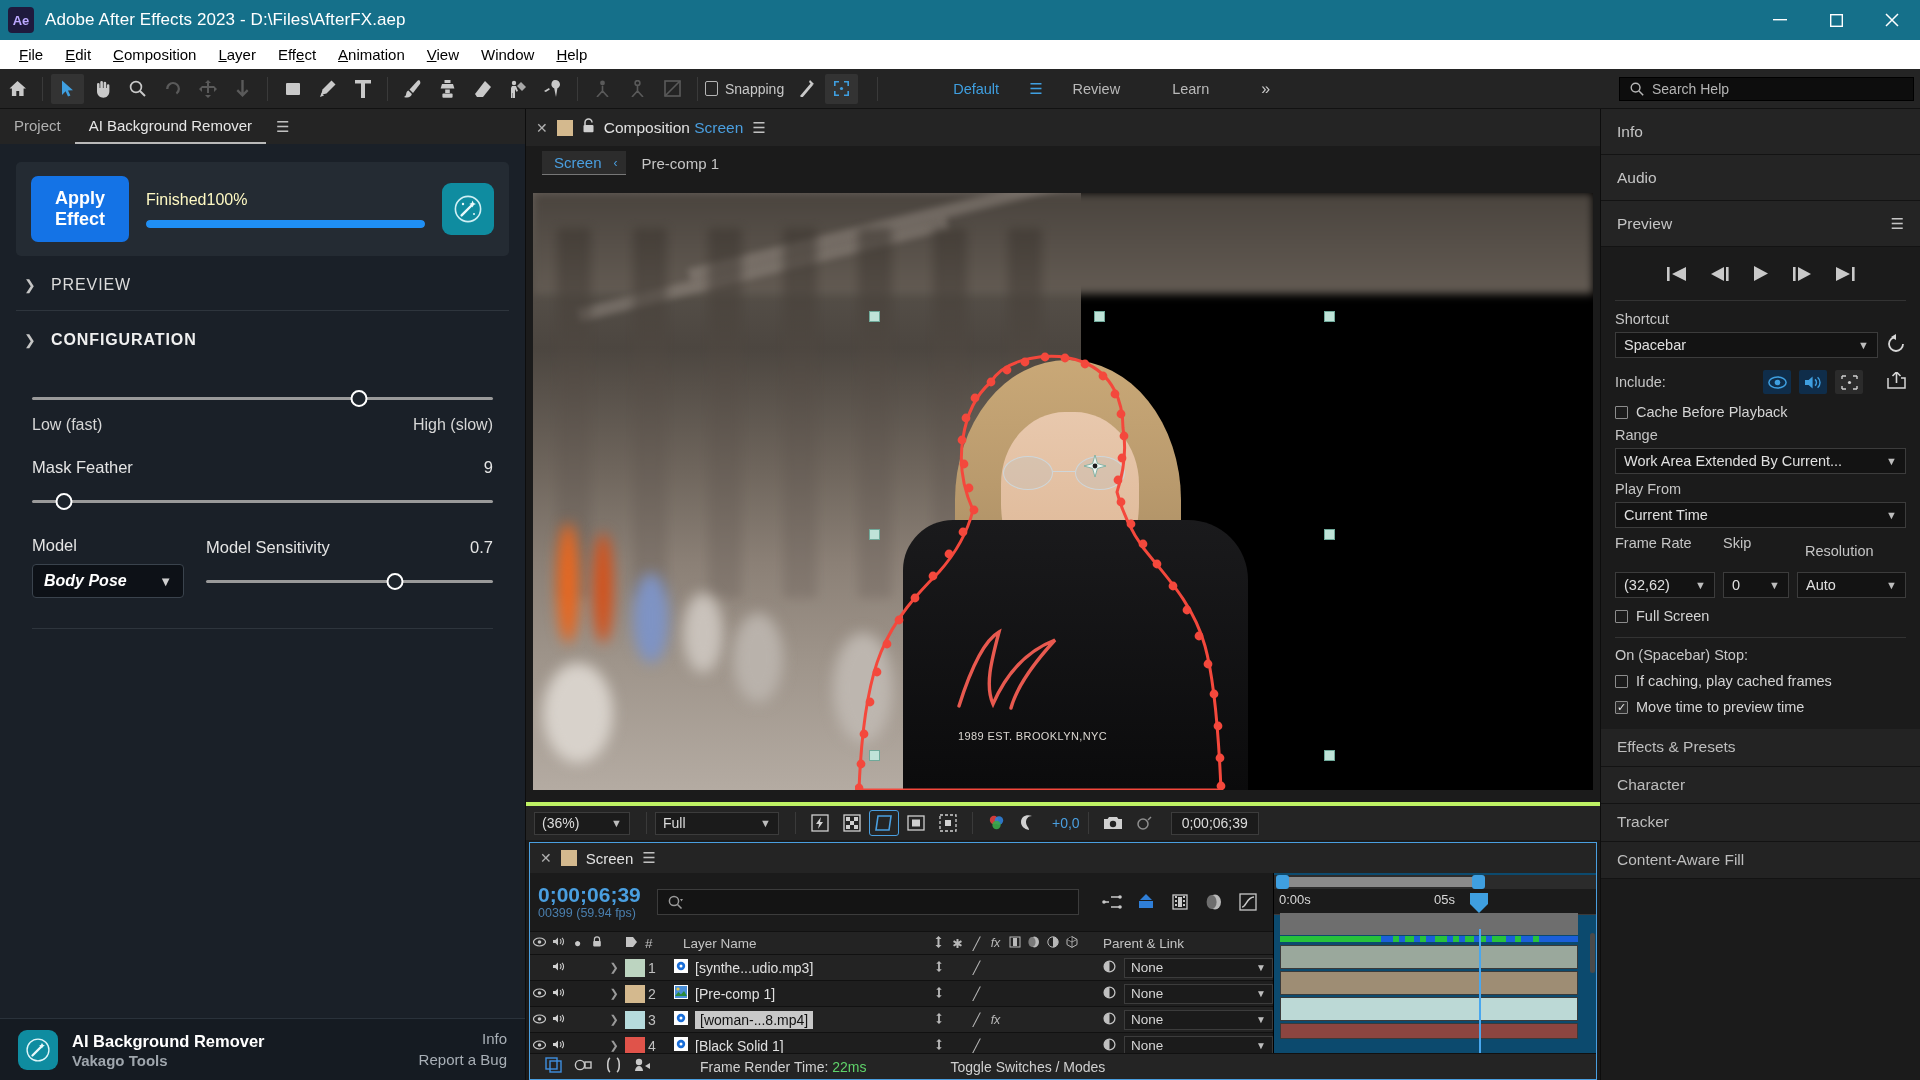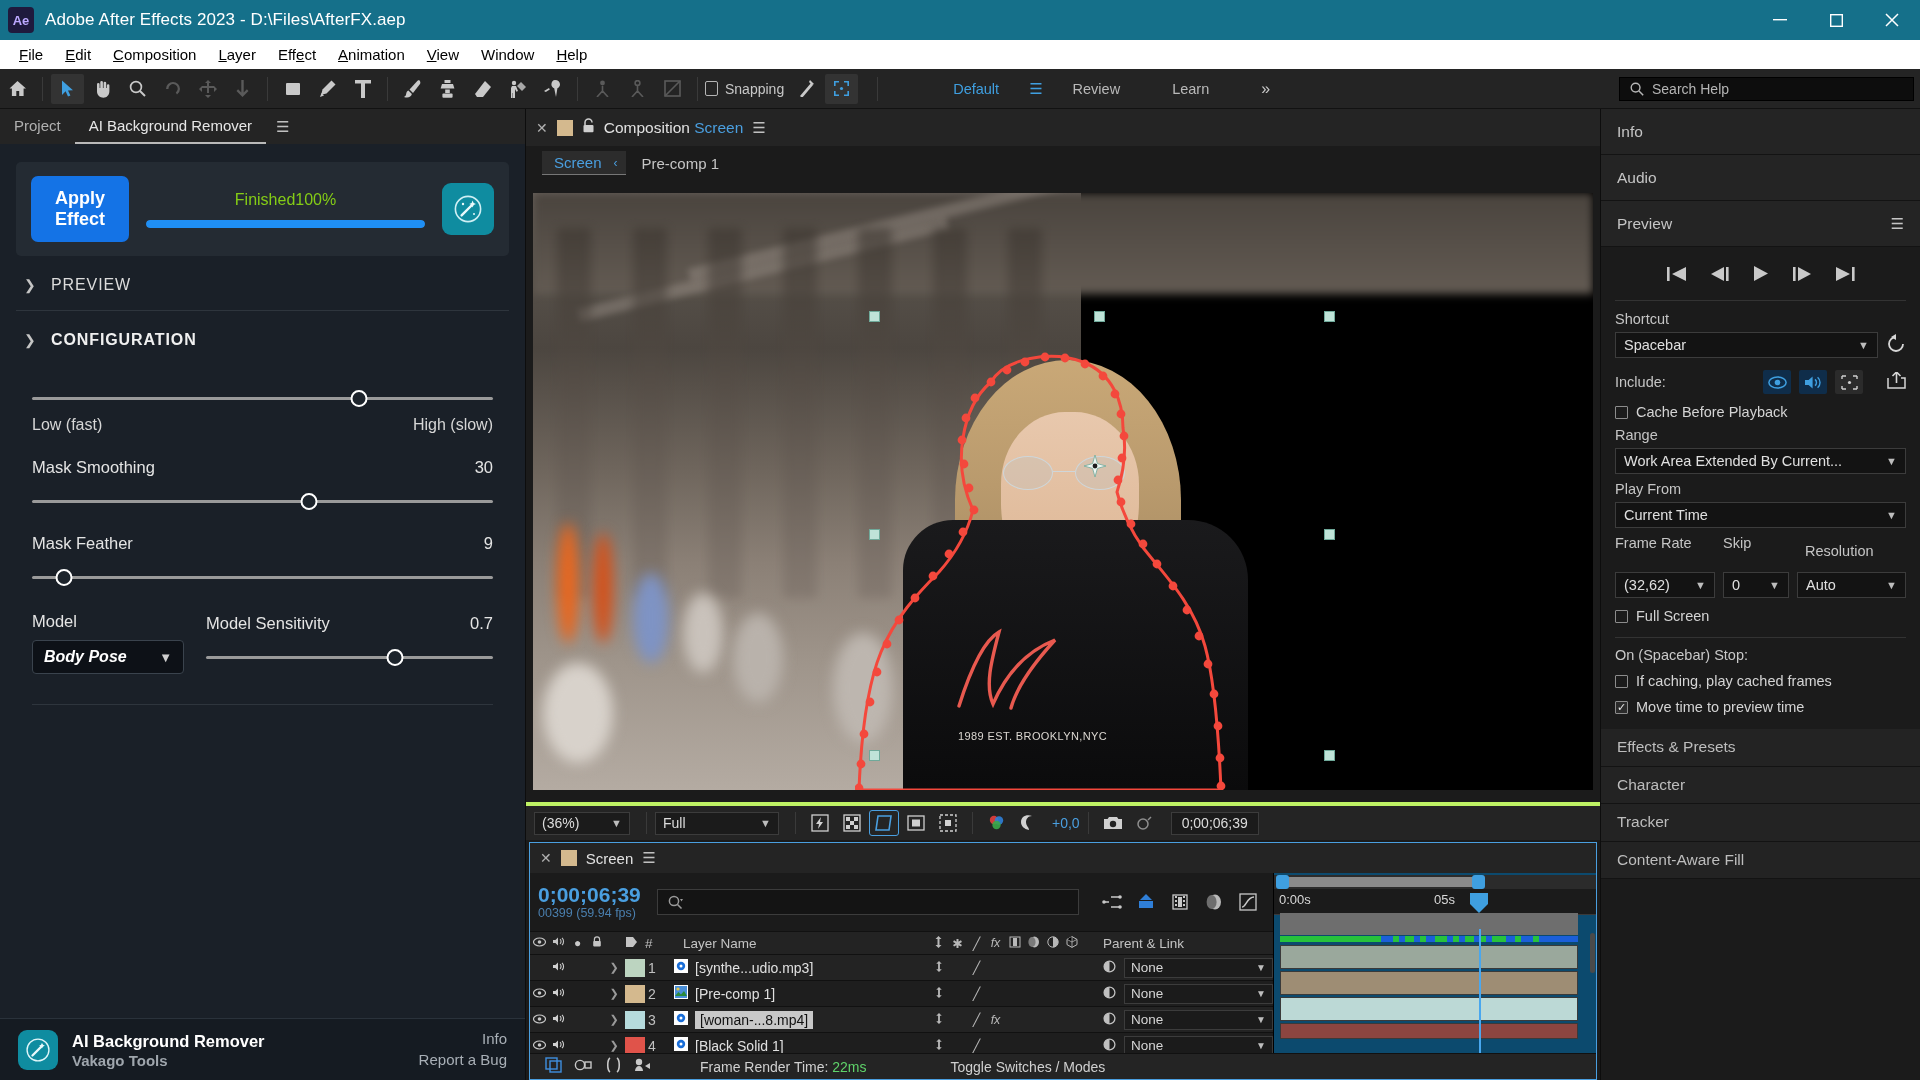--- a/index.html
+++ b/index.html
@@ -52,21 +52,21 @@
   .ptab { font-size:15px; color:#b0b0b0; padding:0 14px; height:35px; line-height:33px; }
   .ptab.sel { color:#e6e6e6; border-bottom:2px solid #b9b9b9; }
   .ptab-menu { color:#c0c0c0; font-size:15px; margin-left:10px; line-height:35px; }
   .ext-body { flex:1; padding:18px 16px 0 16px; overflow:hidden; position:relative; }
   .apply-card { background:#242b33; border-radius:5px; padding:14px 15px; display:flex;
     align-items:center; gap:17px; }
   .apply-btn { width:98px; height:66px; background:#1473e6; border-radius:7px; color:#fff;
     font-size:18px; font-weight:bold; display:flex; flex-direction:column; align-items:center;
     justify-content:center; line-height:1.18; }
   .prog-wrap { flex:1; }
-  .prog-top { display:flex; justify-content:center; color:#84cc16; font-size:16px; margin-bottom:11px; }
+  .prog-top { display:flex; justify-content:flex-start; color:#fef9c3; font-size:16px; margin-bottom:11px; }
   .prog-track { height:8px; background:#3b444e; border-radius:4px; overflow:hidden; }
   .prog-fill { height:100%; background:#1f8ff5; border-radius:4px; }
   .badge-ico { width:52px; height:52px; border-radius:9px; background:#0f8ca0;
     display:flex; align-items:center; justify-content:center; }
   .sect-row { display:flex; align-items:center; gap:15px; padding:20px 8px 14px 8px; }
   .sect-row .arrow { color:#c5c5c5; font-size:14px; width:12px; }
   .sect-label { color:#dcdcdc; font-size:16px; letter-spacing:.9px; }
   .sect-label.bold { font-weight:bold; color:#f0f0f0; }
   .hr { height:1px; background:#2e353d; margin:2px 0 0 0; }
   .cfg { padding:2px 16px 0 16px; }
@@ -467,30 +467,20 @@
             <div class="slider">
               <div class="rail"></div>
               <div class="knob" id="k0" style="left: 71%;"></div>
             </div>
             <div class="minmax">
               <span>Low (fast)</span>
               <span>High (slow)</span>
             </div>
           </div>
 
-          <div class="ctl">
-            <div class="ctl-head">
-              <span class="ctl-name">Mask Smoothing</span>
-              <span class="ctl-val">30</span>
-            </div>
-            <div class="slider">
-              <div class="rail"></div>
-              <div class="knob" id="k1" style="left: 60%;"></div>
-            </div>
-          </div>
 
           <div class="ctl">
             <div class="ctl-head">
               <span class="ctl-name">Mask Feather</span>
               <span class="ctl-val">9</span>
             </div>
             <div class="slider">
               <div class="rail"></div>
               <div class="knob" id="k2" style="left: 7%;"></div>
             </div>

